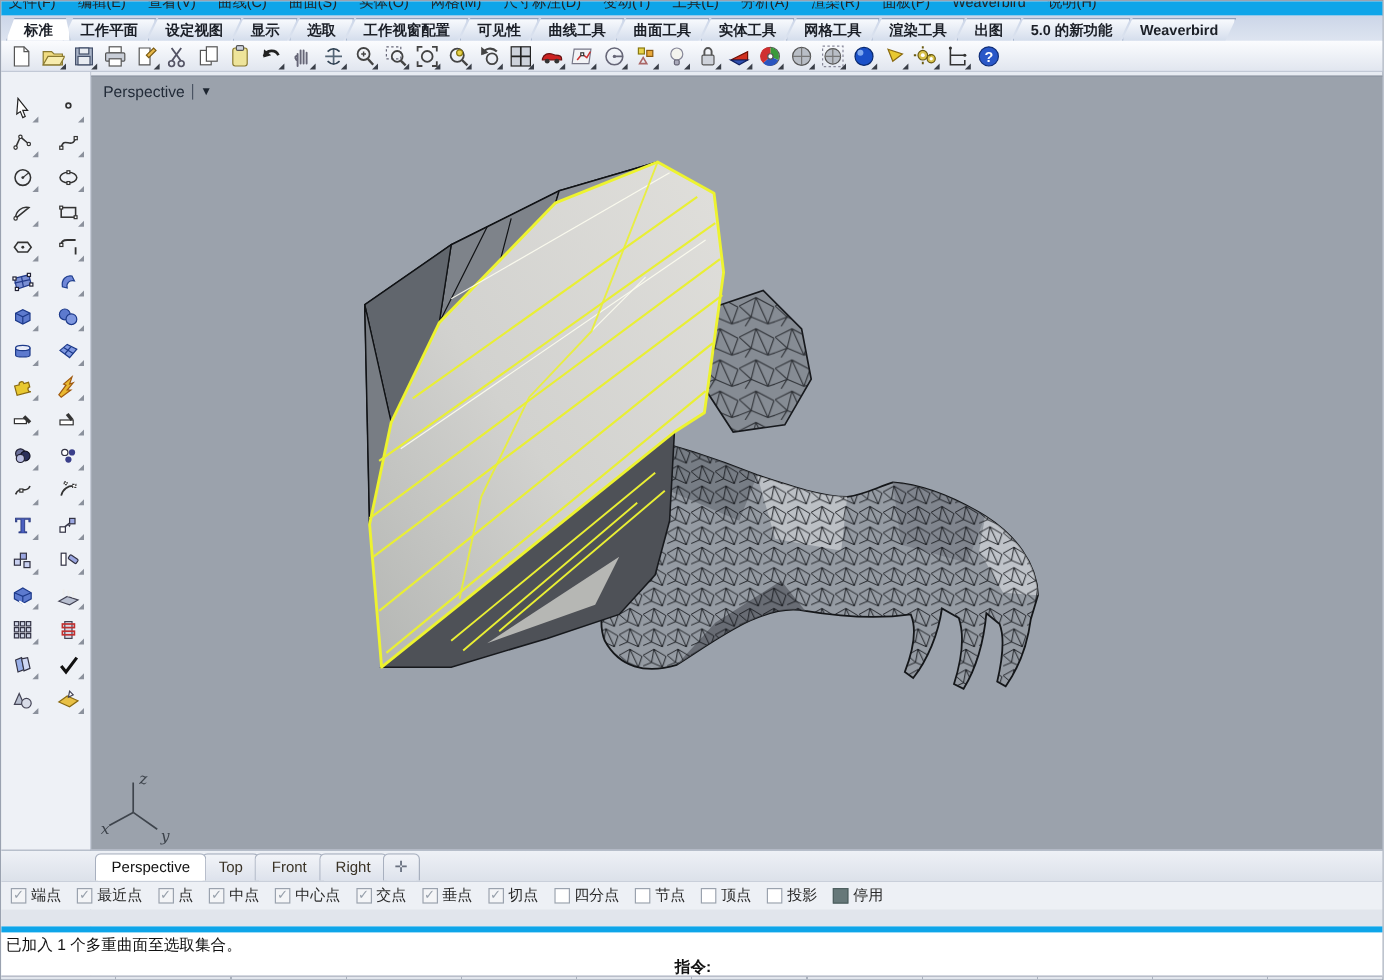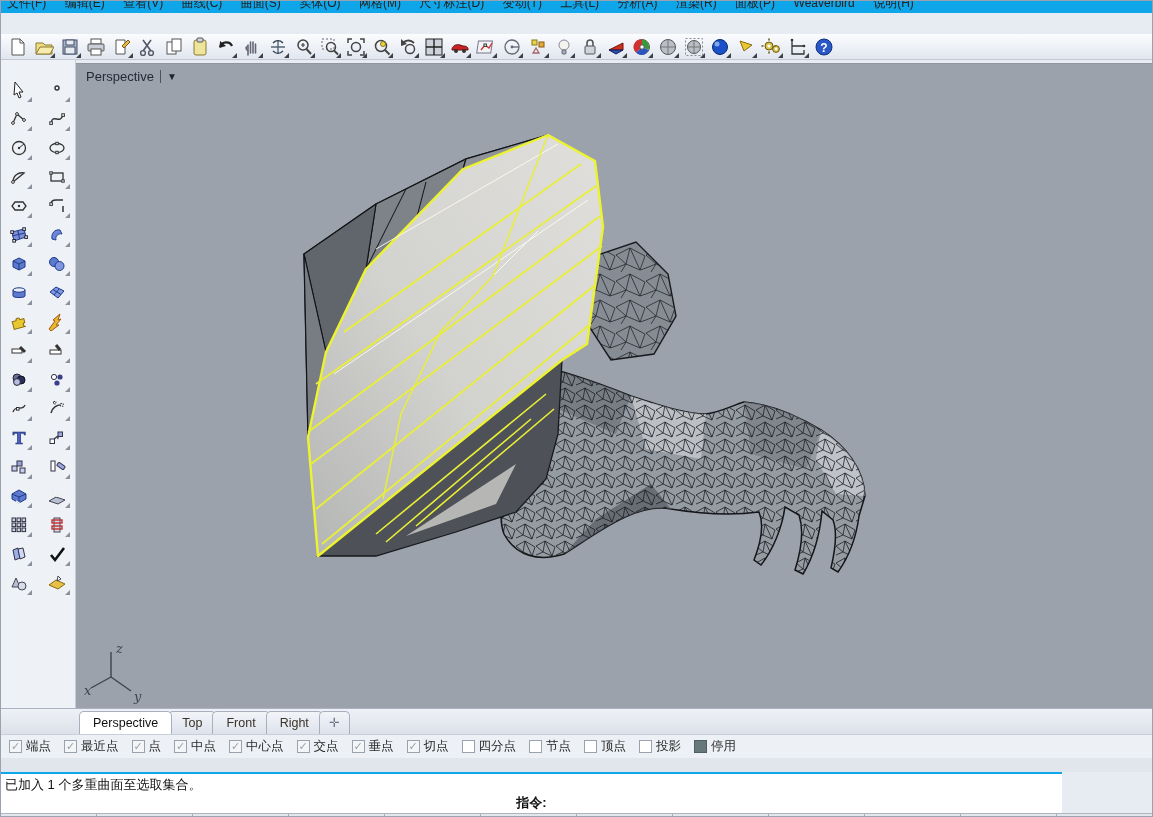--- a/index.html
+++ b/index.html
@@ -47,21 +47,21 @@
 
   
   #osnap{position:absolute;left:0;top:733px;width:1153px;height:24px;background:#edf0f5;border-top:1px solid #c9cfda;display:flex;align-items:center;gap:13px;padding-left:8px;font-size:12.5px;color:#2a2a2a;}
   .osnap-item{display:flex;align-items:center;gap:4px;}
   .cbx{width:13px;height:13px;border:1px solid #9aa2ae;background:#f4f5f7;display:flex;align-items:center;justify-content:center;font-size:11px;color:#98a0ab;line-height:1;}
   .cbx.empty{background:#ffffff;}
   .cbx.disabled-fill{background:#667879;border-color:#4e5f60;}
 
   
   #gap-strip{position:absolute;left:0;top:757px;width:1153px;height:14px;background:#e1e5ec;}
-  #cmd{position:absolute;left:0;top:771px;width:1061px;height:41px;background:#ffffff;border-top:2px solid #0ea5e9;font-size:13px;color:#111;}
+  #cmd{position:absolute;left:0;top:771px;width:1153px;height:41px;background:#ffffff;border-top:5px solid #0ea5e9;font-size:13px;color:#111;}
   #cmd .hist{padding:2px 4px 0 4px;height:19px;}
   #cmd .prompt{padding:1px 4px;display:flex;align-items:center;gap:4px;font-weight:bold;flex-direction:column;}
   #cmd .caret{font-weight:normal;animation:blink 1s steps(1) infinite;}
   @keyframes blink{50%{opacity:0;}}
 
   
   #status-sliver{position:absolute;left:0;top:812px;width:1153px;height:5px;background:#e2e6ed;border-top:1px solid #aeb4c0;
      background-image:repeating-linear-gradient(90deg,transparent 0 95px,#a9b0bc 95px 96px);}
 
   svg{display:block;}
@@ -84,20 +84,37 @@
       <span class="menu-item">变动(T)</span>
       <span class="menu-item">工具(L)</span>
       <span class="menu-item">分析(A)</span>
       <span class="menu-item">渲染(R)</span>
       <span class="menu-item">面板(P)</span>
       <span class="menu-item">Weaverbird</span>
       <span class="menu-item">说明(H)</span>
     </div>
   </div>
 
+  <div id="tabstrip">
+    <div class="rtab active">标准</div>
+    <div class="rtab">工作平面</div>
+    <div class="rtab">设定视图</div>
+    <div class="rtab">显示</div>
+    <div class="rtab">选取</div>
+    <div class="rtab">工作视窗配置</div>
+    <div class="rtab">可见性</div>
+    <div class="rtab">曲线工具</div>
+    <div class="rtab">曲面工具</div>
+    <div class="rtab">实体工具</div>
+    <div class="rtab">网格工具</div>
+    <div class="rtab">渲染工具</div>
+    <div class="rtab">出图</div>
+    <div class="rtab">5.0 的新功能</div>
+    <div class="rtab">Weaverbird</div>
+  </div>
 
   <div id="toolbar">
     <span class="tbi">
         <svg width="20" height="20">
           <path d="M4 2 h8 l4 4 v12 h-12 z" fill="#fff" stroke="#555"></path>
           <path d="M12 2 v4 h4" fill="none" stroke="#555"></path>
         </svg>
       </span>
     <span class="tbi fly">
         <svg width="20" height="20">

